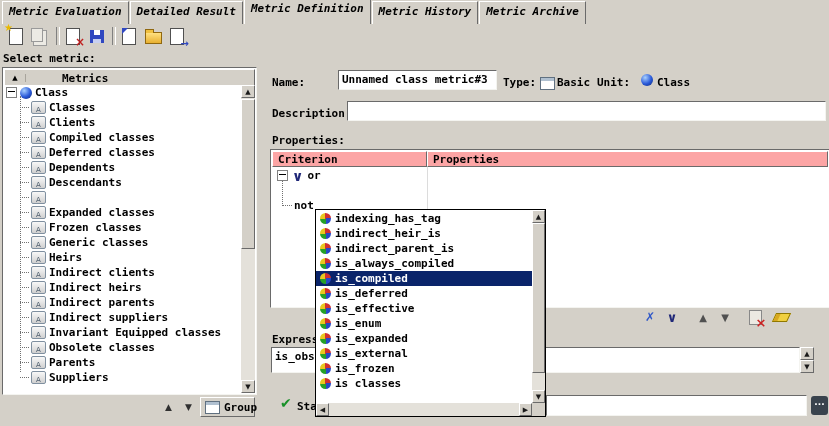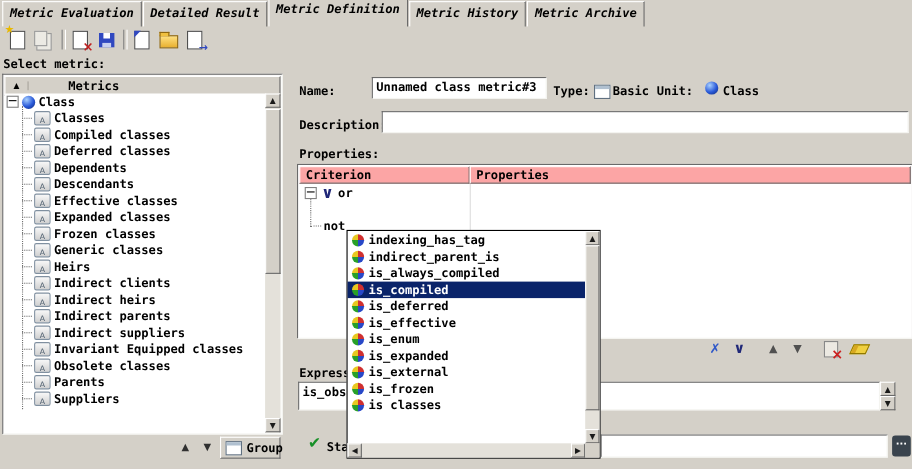--- a/index.html
+++ b/index.html
@@ -178,37 +178,40 @@
       <span class="expander"></span>
       <span class="ball blue"></span>
       <span>Class</span>
     </div>
     <div class="trow child">
         <span class="micon"></span>
         <span>Classes</span>
       </div>
     <div class="trow child">
         <span class="micon"></span>
+        <span>Clients</span>
+      </div>
+    <div class="trow child">
+        <span class="micon"></span>
         <span>Compiled classes</span>
       </div>
     <div class="trow child">
         <span class="micon"></span>
         <span>Deferred classes</span>
       </div>
     <div class="trow child">
         <span class="micon"></span>
         <span>Dependents</span>
       </div>
     <div class="trow child">
         <span class="micon"></span>
         <span>Descendants</span>
       </div>
     <div class="trow child">
         <span class="micon"></span>
-        <span>Effective classes</span>
       </div>
     <div class="trow child">
         <span class="micon"></span>
         <span>Expanded classes</span>
       </div>
     <div class="trow child">
         <span class="micon"></span>
         <span>Frozen classes</span>
       </div>
     <div class="trow child">
@@ -341,20 +344,24 @@
 
 
 <div id="dropdown">
   <div class="ddlist">
     <div class="ddrow">
         <span class="ball multi"></span>
         <span>indexing_has_tag</span>
       </div>
     <div class="ddrow">
         <span class="ball multi"></span>
+        <span>indirect_heir_is</span>
+      </div>
+    <div class="ddrow">
+        <span class="ball multi"></span>
         <span>indirect_parent_is</span>
       </div>
     <div class="ddrow">
         <span class="ball multi"></span>
         <span>is_always_compiled</span>
       </div>
     <div class="ddrow sel">
         <span class="ball multi"></span>
         <span>is_compiled</span>
       </div>

